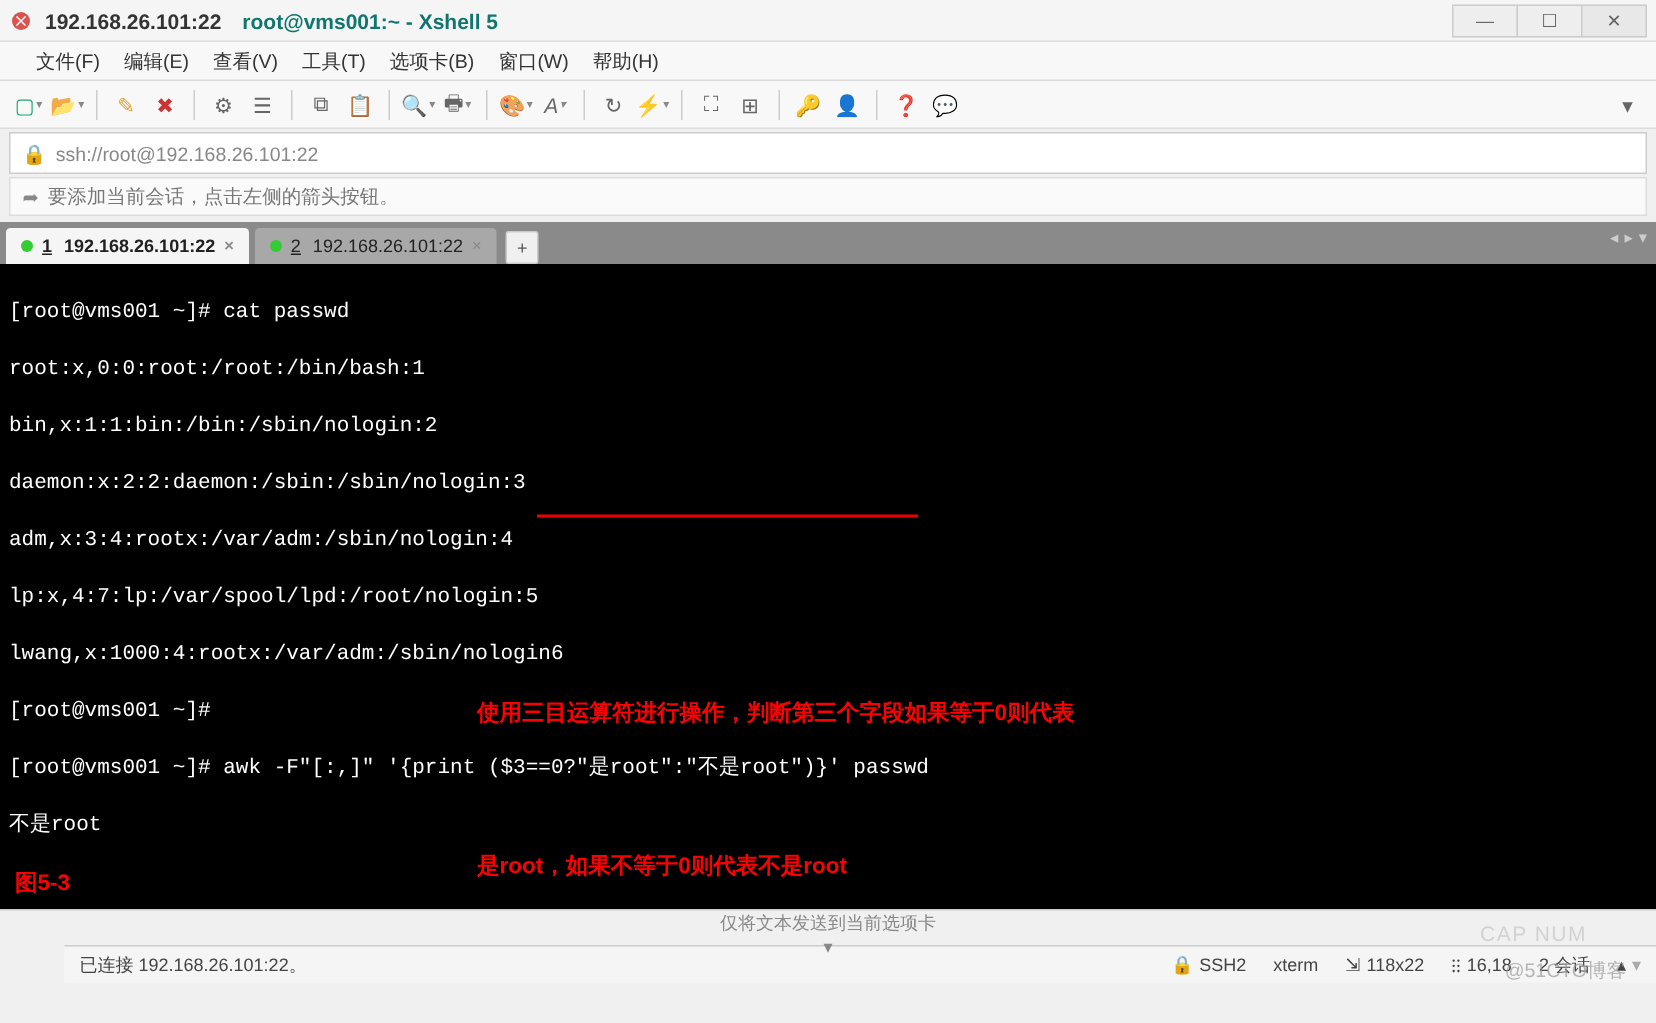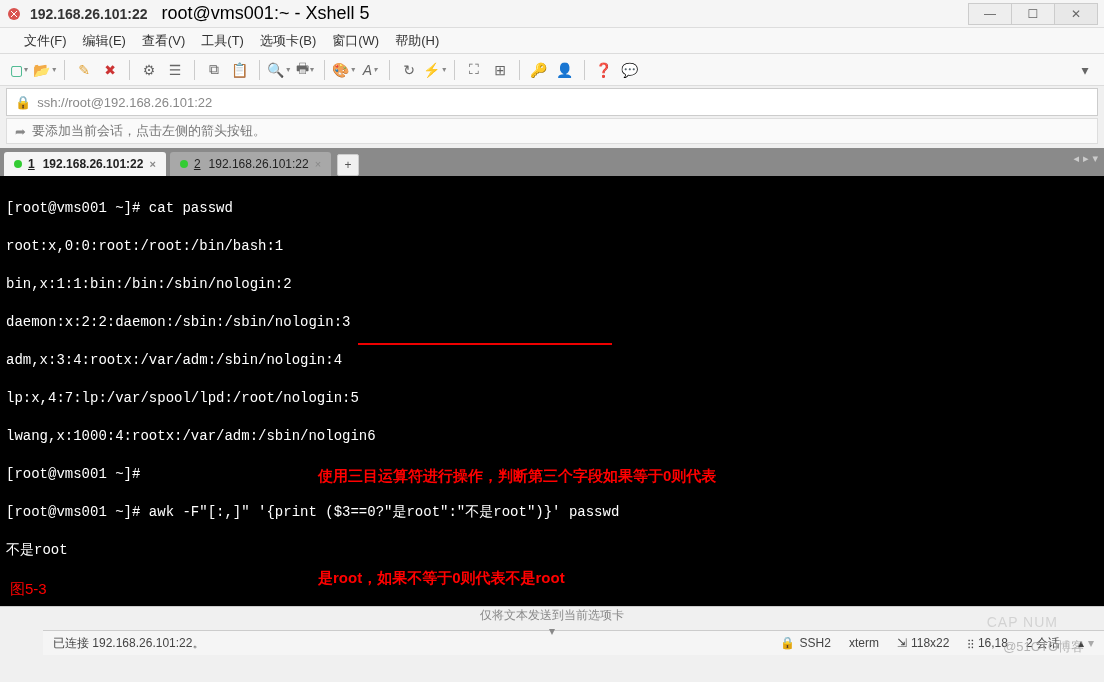--- a/index.html
+++ b/index.html
@@ -28,22 +28,23 @@
       margin-right: 8px;
       color: #c33;
     }
     .titlebar .title-main {
       font-weight: bold;
       font-size: 14px;
       color: #333;
     }
     .titlebar .title-sub {
       margin-left: 14px;
-      color: #000000;
-      font-size: 18px;
+      color: #0f766e;
+      font-size: 14px;
+      font-weight: bold;
     }
     .win-controls {
       margin-left: auto;
       display: flex;
       gap: 0;
     }
     .win-btn {
       width: 44px; height: 22px;
       display: flex; align-items:center; justify-content:center;
       color: #666;
@@ -168,21 +169,21 @@
       background:#e00;
     }
     .terminal .callout{
       position:absolute; left:318px; top:215px;
       color:#ff0000; font-weight:bold; font-size:15px;
       line-height:34px;
       font-family:"Microsoft YaHei","SimHei",sans-serif;
     }
     .terminal .fig-label{
       position:absolute;left:10px;bottom:8px;
-      color:#ff0000;font-weight:normal;font-size:15px;
+      color:#ff0000;font-weight:bold;font-size:15px;
       font-family:"Microsoft YaHei","SimHei",sans-serif;
     }
 
     
     .footer1{
       height:24px;background:#f0f0f0;border-top:1px solid #ccc;
       display:flex;align-items:center;padding:0 10px;color:#888;font-size:12px;flex-direction:column;
     }
     
     .statusbar{

